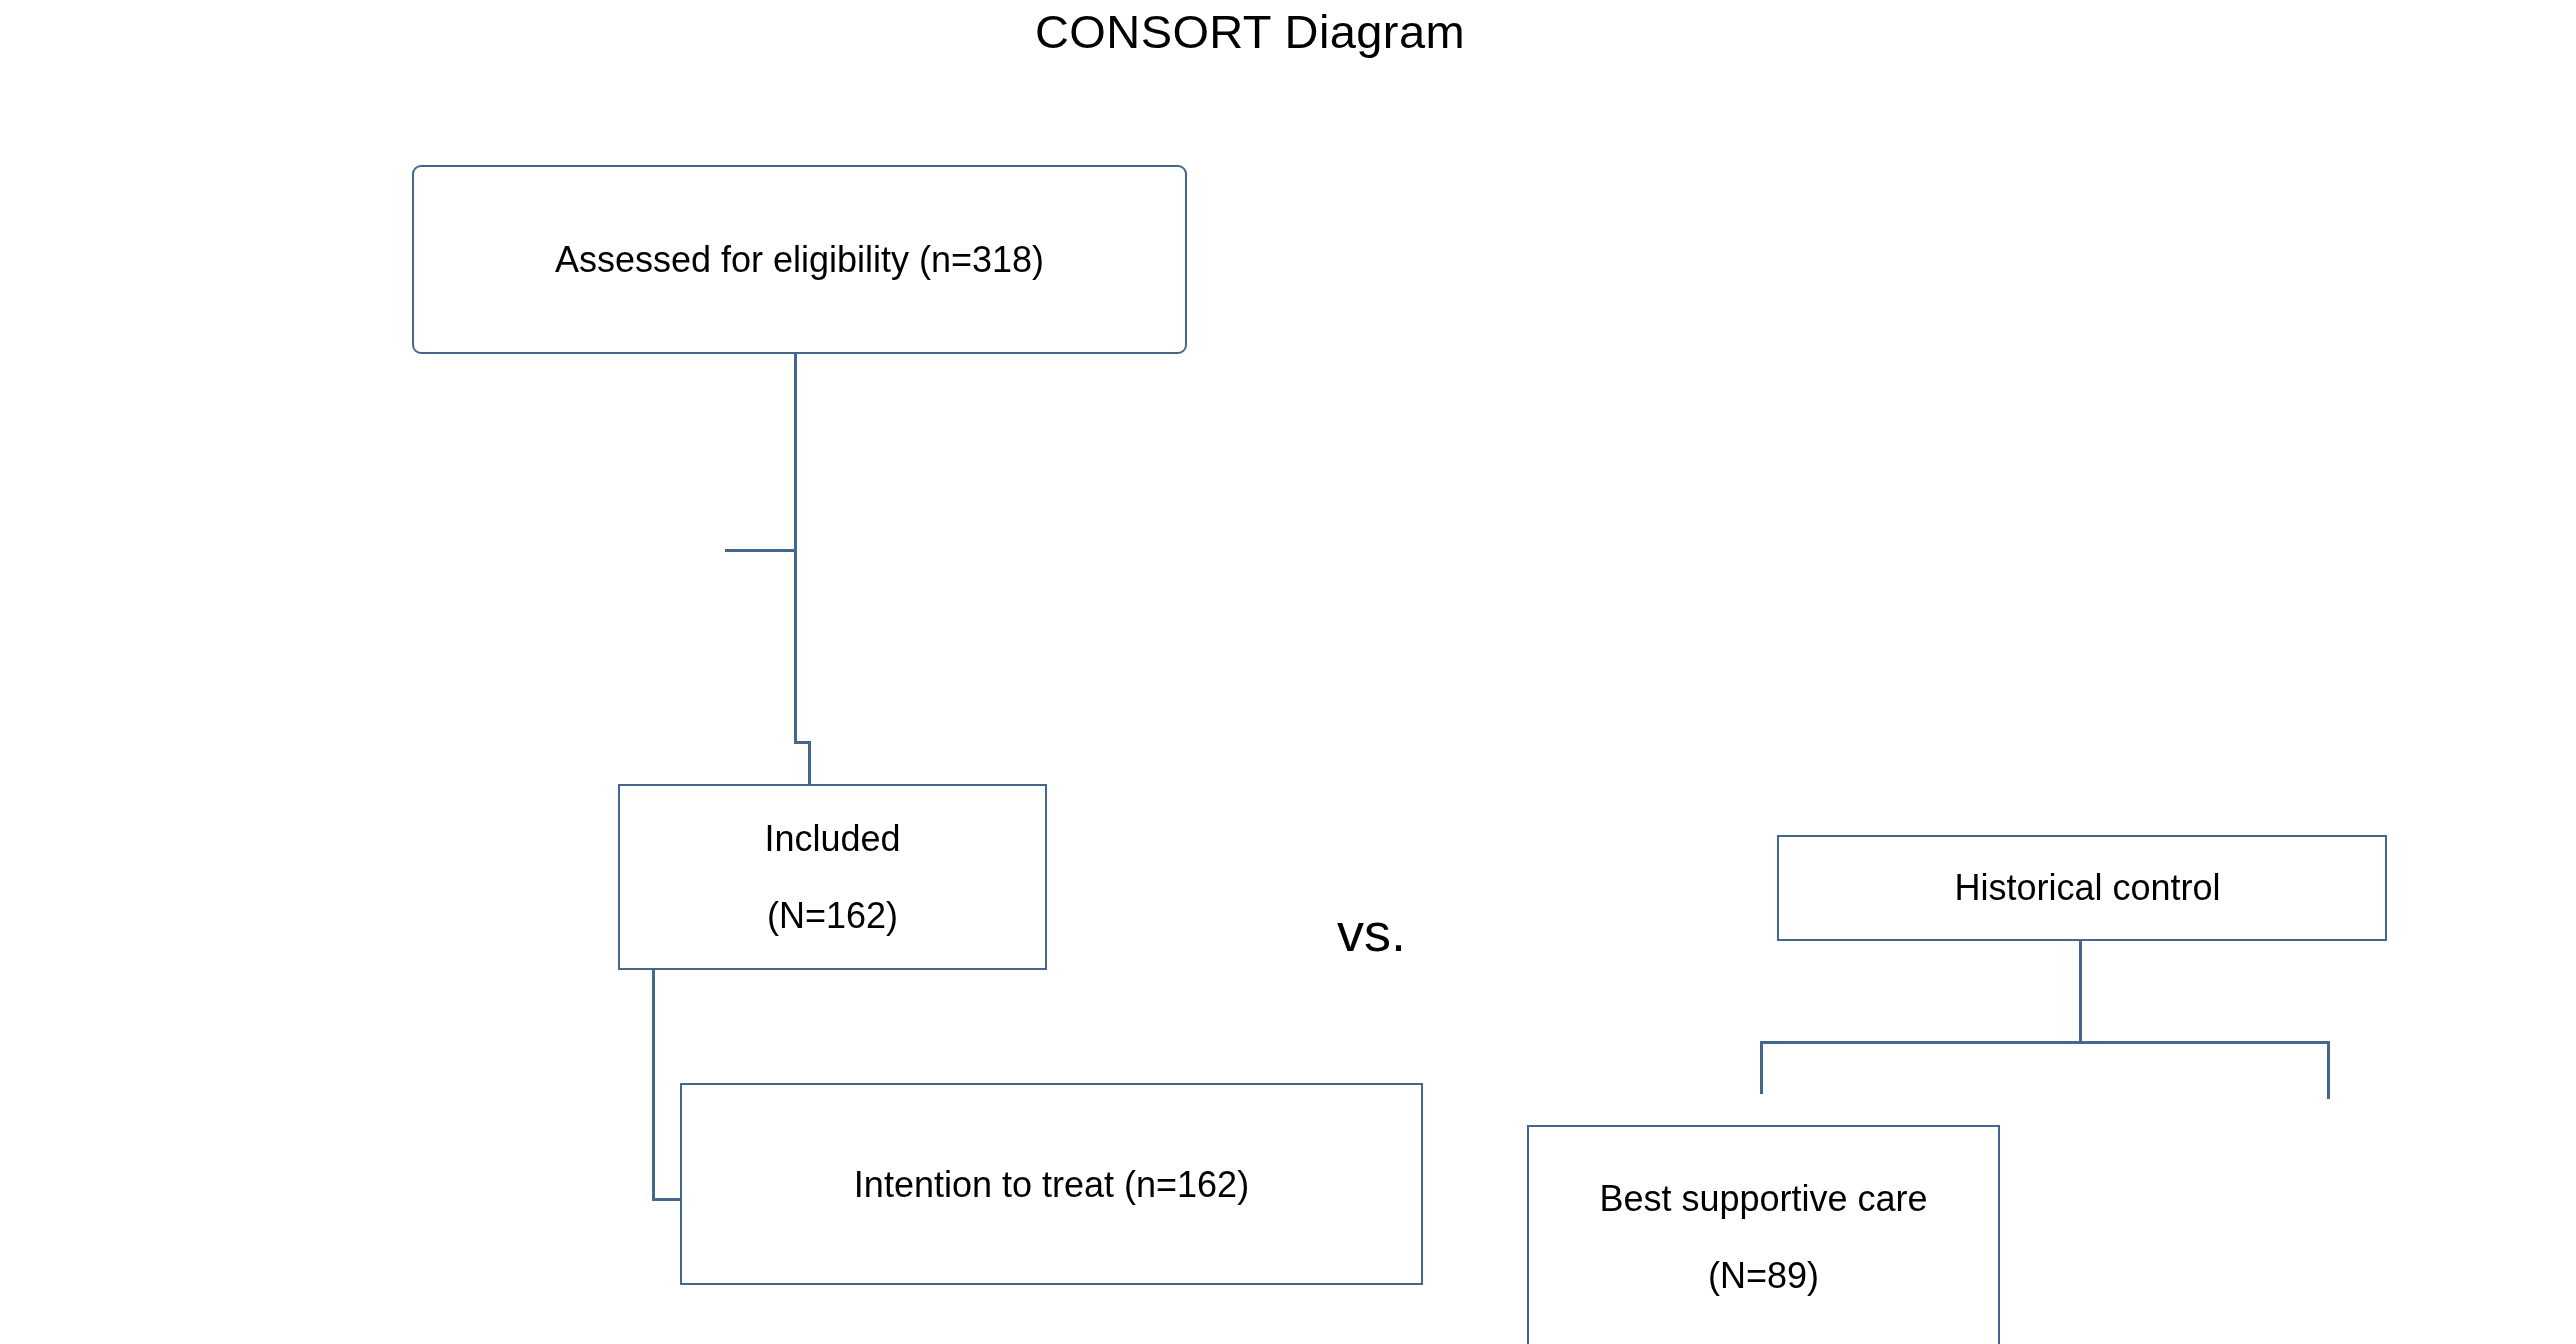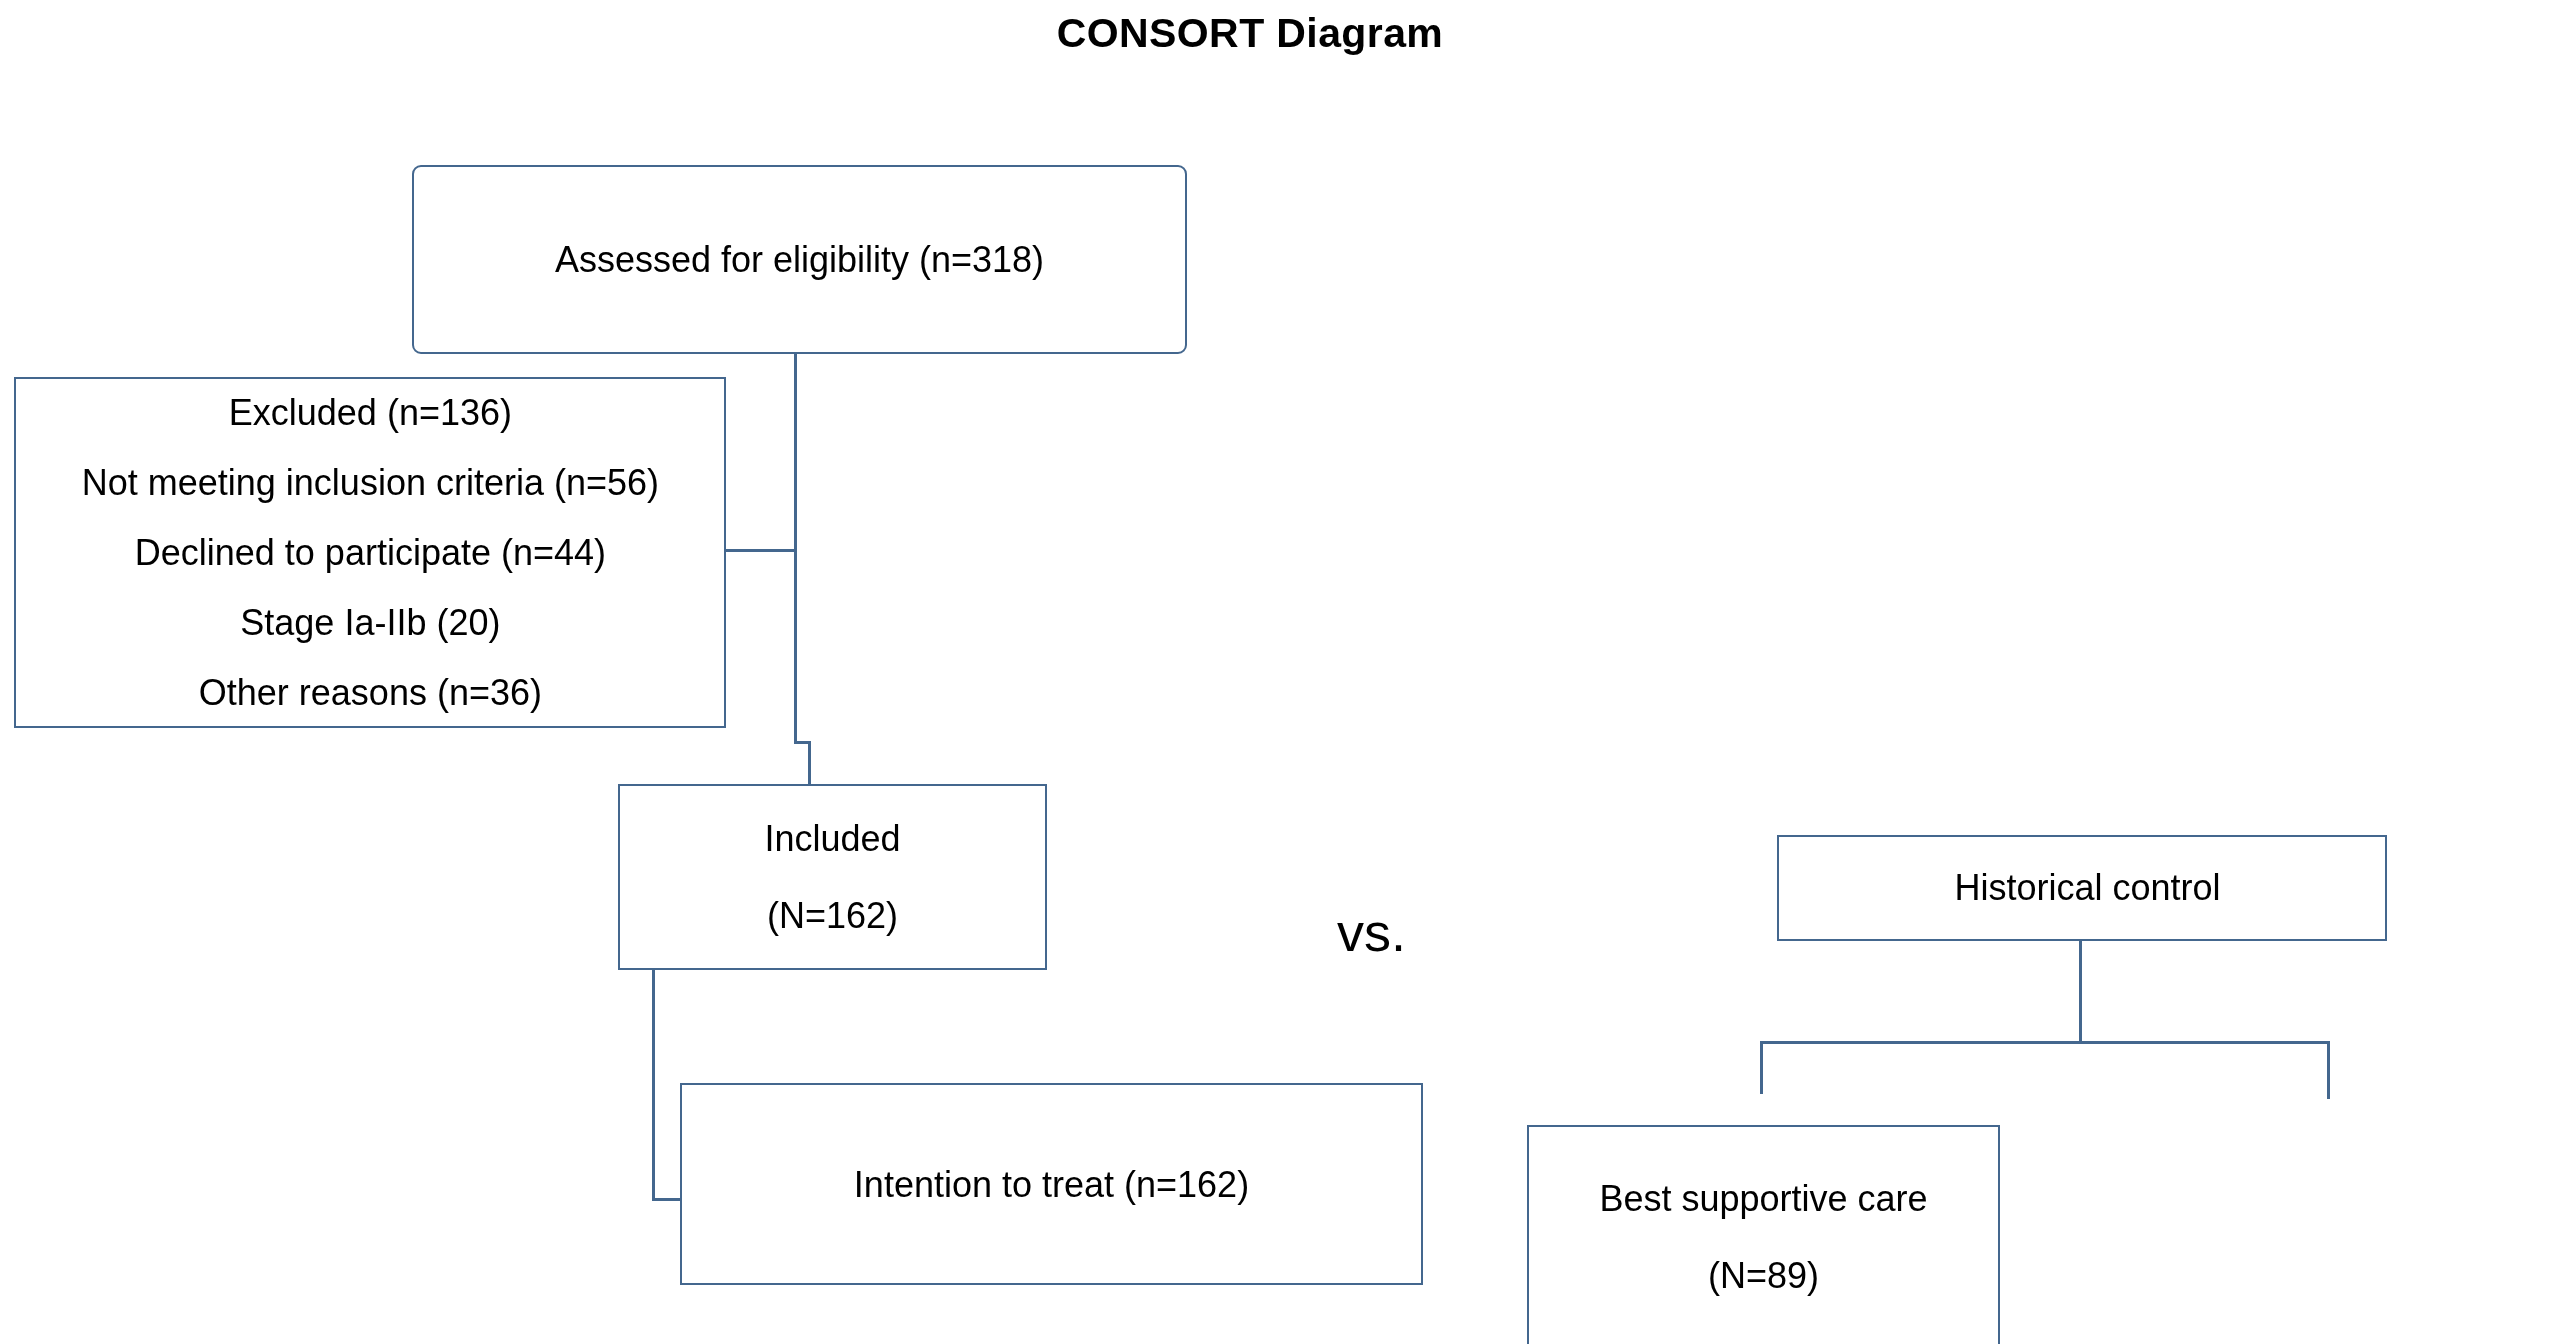--- a/index.html
+++ b/index.html
@@ -11,23 +11,23 @@
   #canvas{
     position:relative;
     width:2576px;height:1344px;
     background:var(--bg-color);
     font-family:"Liberation Sans", sans-serif;
     color:var(--text-color);
     overflow:hidden;
   }
   .title{
     position:absolute;
-    top:10px;left:1250px;
+    top:4px;left:1250px;
     transform:translateX(-50%);
-    font-size:41px;font-weight:bold;
+    font-size:47px;font-weight:normal;
     white-space:nowrap;
     letter-spacing:0.4px;
   }
   .box{
     position:absolute;
     border:2.7px solid var(--line-color);
     background:var(--bg-color);
     display:flex;flex-direction:column;
     justify-content:center;align-items:center;
     text-align:center;
@@ -74,27 +74,20 @@
 <body>
 
 <div id="canvas">
 
   <div class="title">CONSORT Diagram</div>
 
   <div class="box" id="box-assessed">
     <div class="tline">Assessed for eligibility (n=318)</div>
   </div>
 
-  <div class="box" id="box-excluded">
-    <div class="tline">Excluded (n=136)</div>
-    <div class="tline">Not meeting inclusion criteria (n=56)</div>
-    <div class="tline">Declined to participate (n=44)</div>
-    <div class="tline">Stage Ia-IIb (20)</div>
-    <div class="tline">Other reasons (n=36)</div>
-  </div>
 
   <div class="box" id="box-included">
     <div class="tline">Included</div>
     <div class="tline">(N=162)</div>
   </div>
 
   <div class="box" id="box-itt">
     <div class="tline">Intention to treat (n=162)</div>
   </div>
 

